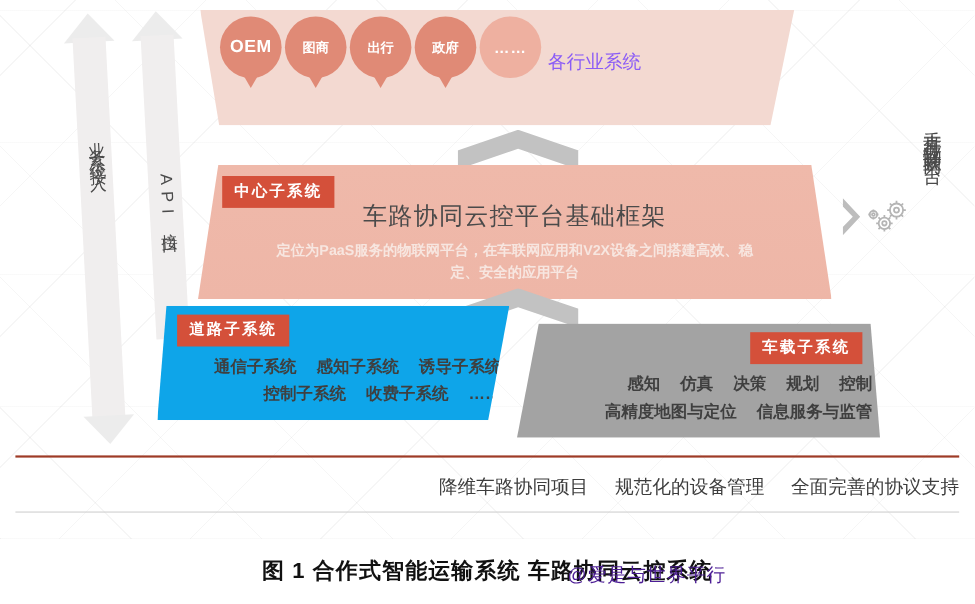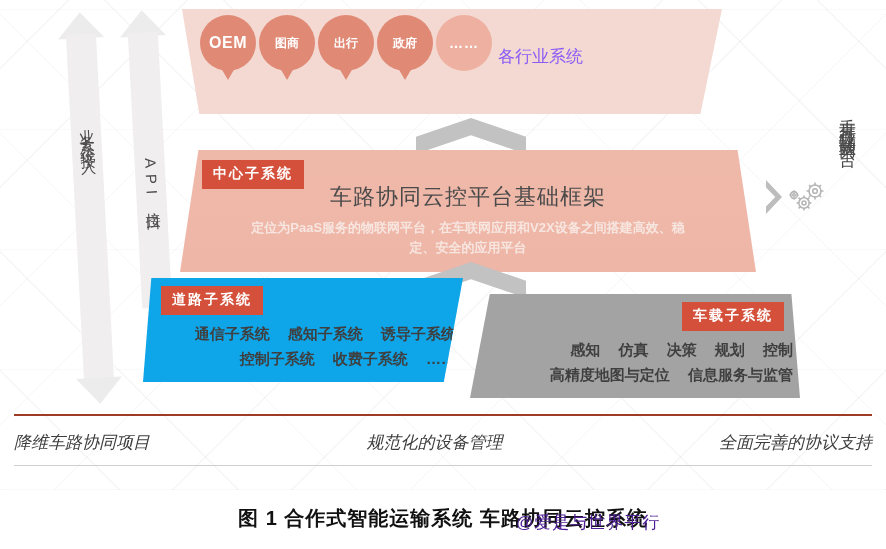--- a/index.html
+++ b/index.html
@@ -154,21 +154,21 @@
   }
 
   
   .rule{
     position:absolute;left:14px;width:858px;height:2px;background:#9e3b26;
   }
   .rule.top{top:414px;}
   .rule.bot{top:465px;height:1px;background:#cfcfcf;}
   .footer-row{
     position:absolute;left:14px;top:420px;width:858px;height:44px;
-    display:flex;align-items:center;justify-content:space-between;gap:76px;font-style:italic;
+    display:flex;align-items:center;justify-content:flex-end;gap:24px;
   }
   .footer-item{
     font-size:17px;color:#3d3d3d;white-space:nowrap;
   }
 
   
   .caption{
     position:absolute;left:0;top:505px;width:886px;
     text-align:center;
     font-size:20px;color:#111;font-weight:700;letter-spacing:1px;

